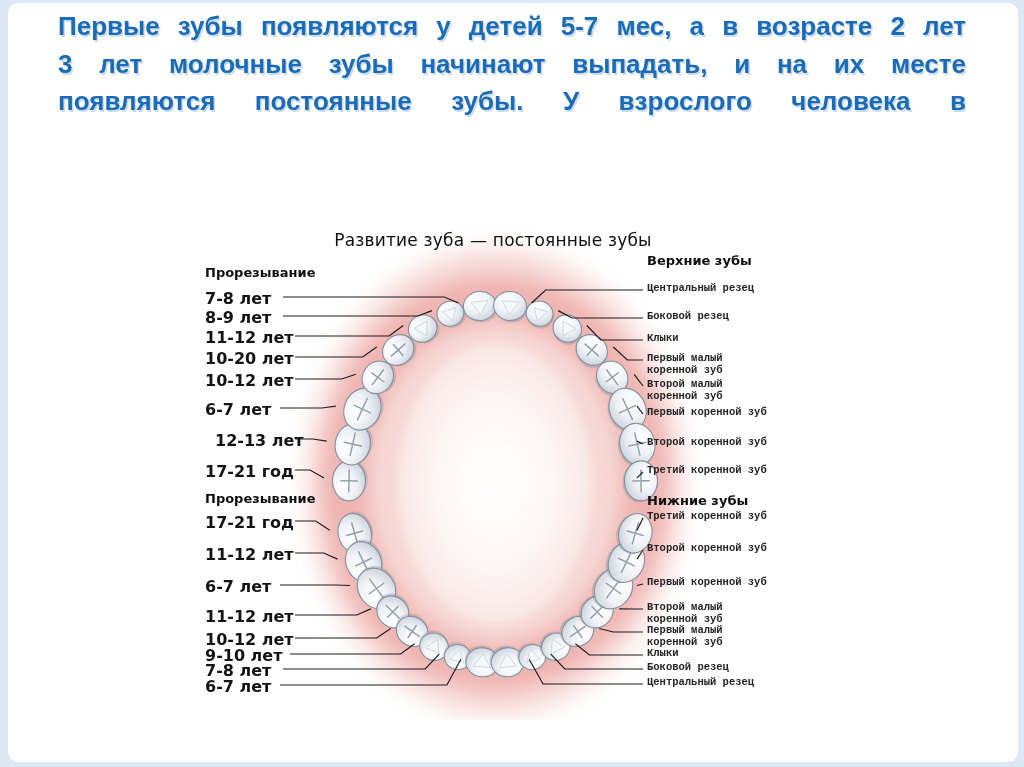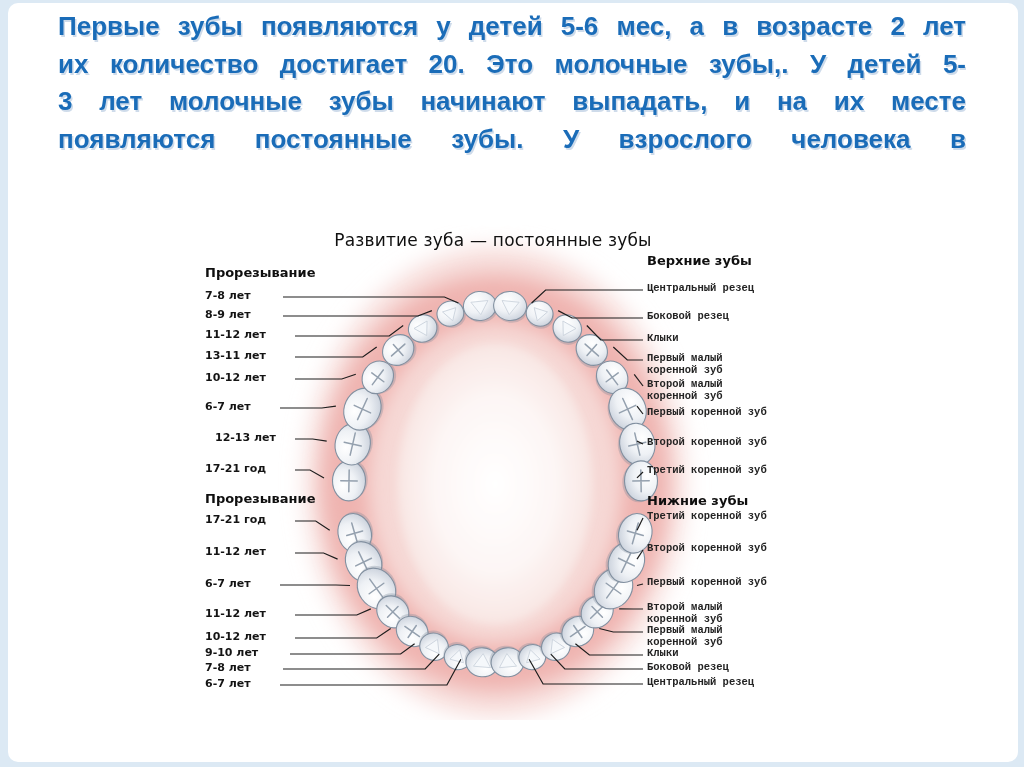--- a/index.html
+++ b/index.html
@@ -25,31 +25,30 @@
     position:absolute;left:195px;top:225px;width:625px;height:495px;
   }
   .diagram svg{position:absolute;left:0;top:0;width:625px;height:495px;}
   .dtitle{
     position:absolute;left:58px;top:5px;width:480px;text-align:center;
     font-size:17px;font-weight:normal;color:#101010;letter-spacing:.2px;
   }
   #labels{position:absolute;left:0;top:0;width:625px;height:495px;pointer-events:none;}
   #labels div{position:absolute;white-space:normal;}
   .lhdr{font-size:13px;font-weight:bold;color:#0f0f0f;text-align:right;}
-  .age{font-size:11px;font-weight:bold;color:#141414;}
+  .age{font-size:16px;font-weight:bold;color:#141414;}
   .tname{font-size:10.5px;font-weight:bold;color:#232323;line-height:11.5px;width:122px;font-family:Liberation Mono, monospace;}
 </style>
 </head>
 <body>
 
 <div class="slide-card"></div>
 
 <div class="intro" id="intro">
-    <div class="ln">Первые зубы появляются у детей 5-6 мес, а в возрасте 2 лет</div>
-    <div class="ln">их количество достигает 20. Это молочные зубы,. У детей 5-</div>
+    <div class="ln">Первые зубы появляются у детей 5-7 мес, а в возрасте 2 лет</div>
     <div class="ln">3 лет молочные зубы начинают выпадать, и на их месте</div>
     <div class="ln">появляются постоянные зубы. У взрослого человека в</div>
   </div>
 
 <div class="diagram">
   <svg id="arch" viewBox="0 0 625 495">
       <defs>
         <radialGradient id="gT" cx="38%" cy="32%" r="80%">
           <stop offset="0" stop-color="#ffffff"></stop>
           <stop offset=".5" stop-color="#eef1f5"></stop>
@@ -266,21 +265,21 @@
       <path d="M 448 430 L 394.4 430 L 380.4 418.7" stroke="#1d1d1d" stroke-width="1.2" fill="none"></path>
       <path d="M 448 444 L 369.8 444 L 355.8 429.1" stroke="#1d1d1d" stroke-width="1.2" fill="none"></path>
       <path d="M 448 459 L 348.1 459 L 334.1 434.3" stroke="#1d1d1d" stroke-width="1.2" fill="none"></path>
     </svg>
   <div class="dtitle">Развитие зуба — постоянные зубы</div>
   <div id="labels">
       <div class="lhdr" style="left: 10px; top: 40px;">Прорезывание</div>
       <div class="age" style="left: 10px; top: 64px;">7-8 лет</div>
       <div class="age" style="left: 10px; top: 83px;">8-9 лет</div>
       <div class="age" style="left: 10px; top: 103px;">11-12 лет</div>
-      <div class="age" style="left: 10px; top: 124px;">13-11 лет</div>
+      <div class="age" style="left: 10px; top: 124px;">10-20 лет</div>
       <div class="age" style="left: 10px; top: 146px;">10-12 лет</div>
       <div class="age" style="left: 10px; top: 175px;">6-7 лет</div>
       <div class="age" style="left: 20px; top: 206px;">12-13 лет</div>
       <div class="age" style="left: 10px; top: 237px;">17-21 год</div>
       <div class="lhdr" style="left: 10px; top: 266px;">Прорезывание</div>
       <div class="age" style="left: 10px; top: 288px;">17-21 год</div>
       <div class="age" style="left: 10px; top: 320px;">11-12 лет</div>
       <div class="age" style="left: 10px; top: 352px;">6-7 лет</div>
       <div class="age" style="left: 10px; top: 382px;">11-12 лет</div>
       <div class="age" style="left: 10px; top: 405px;">10-12 лет</div>

